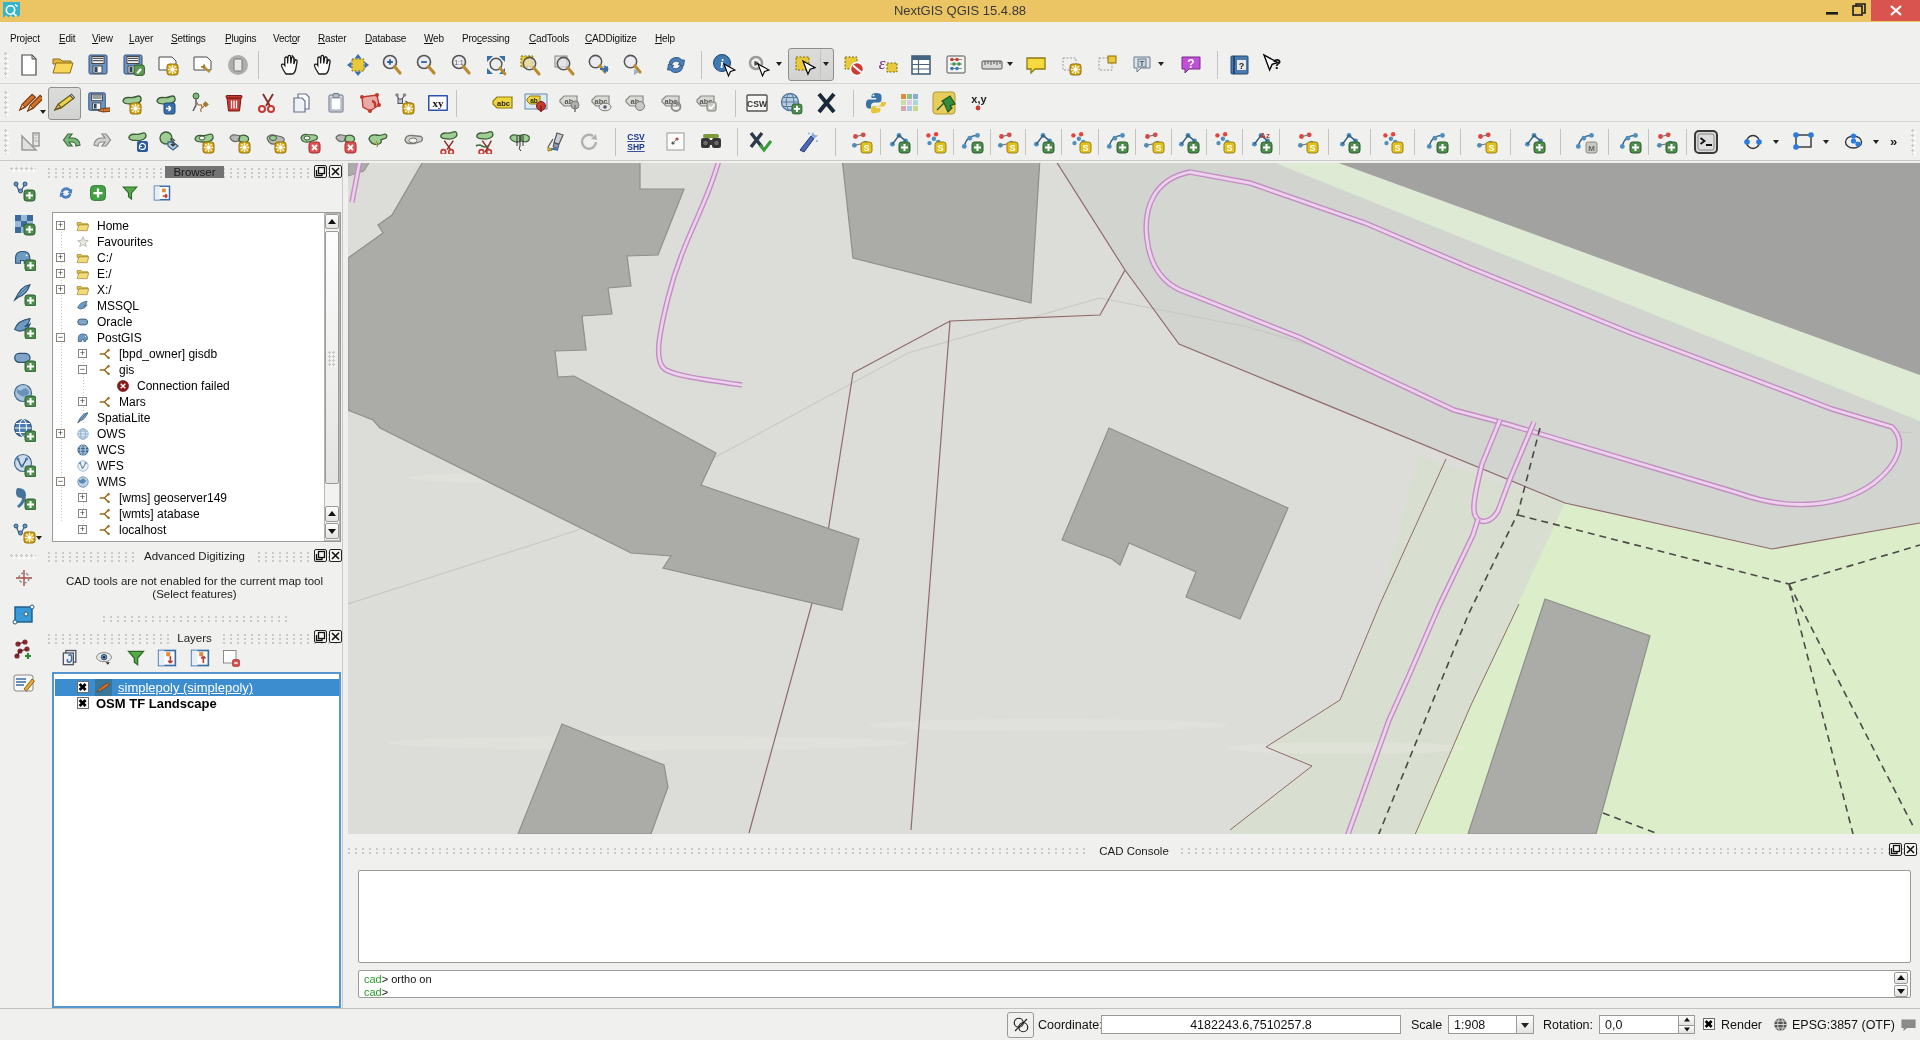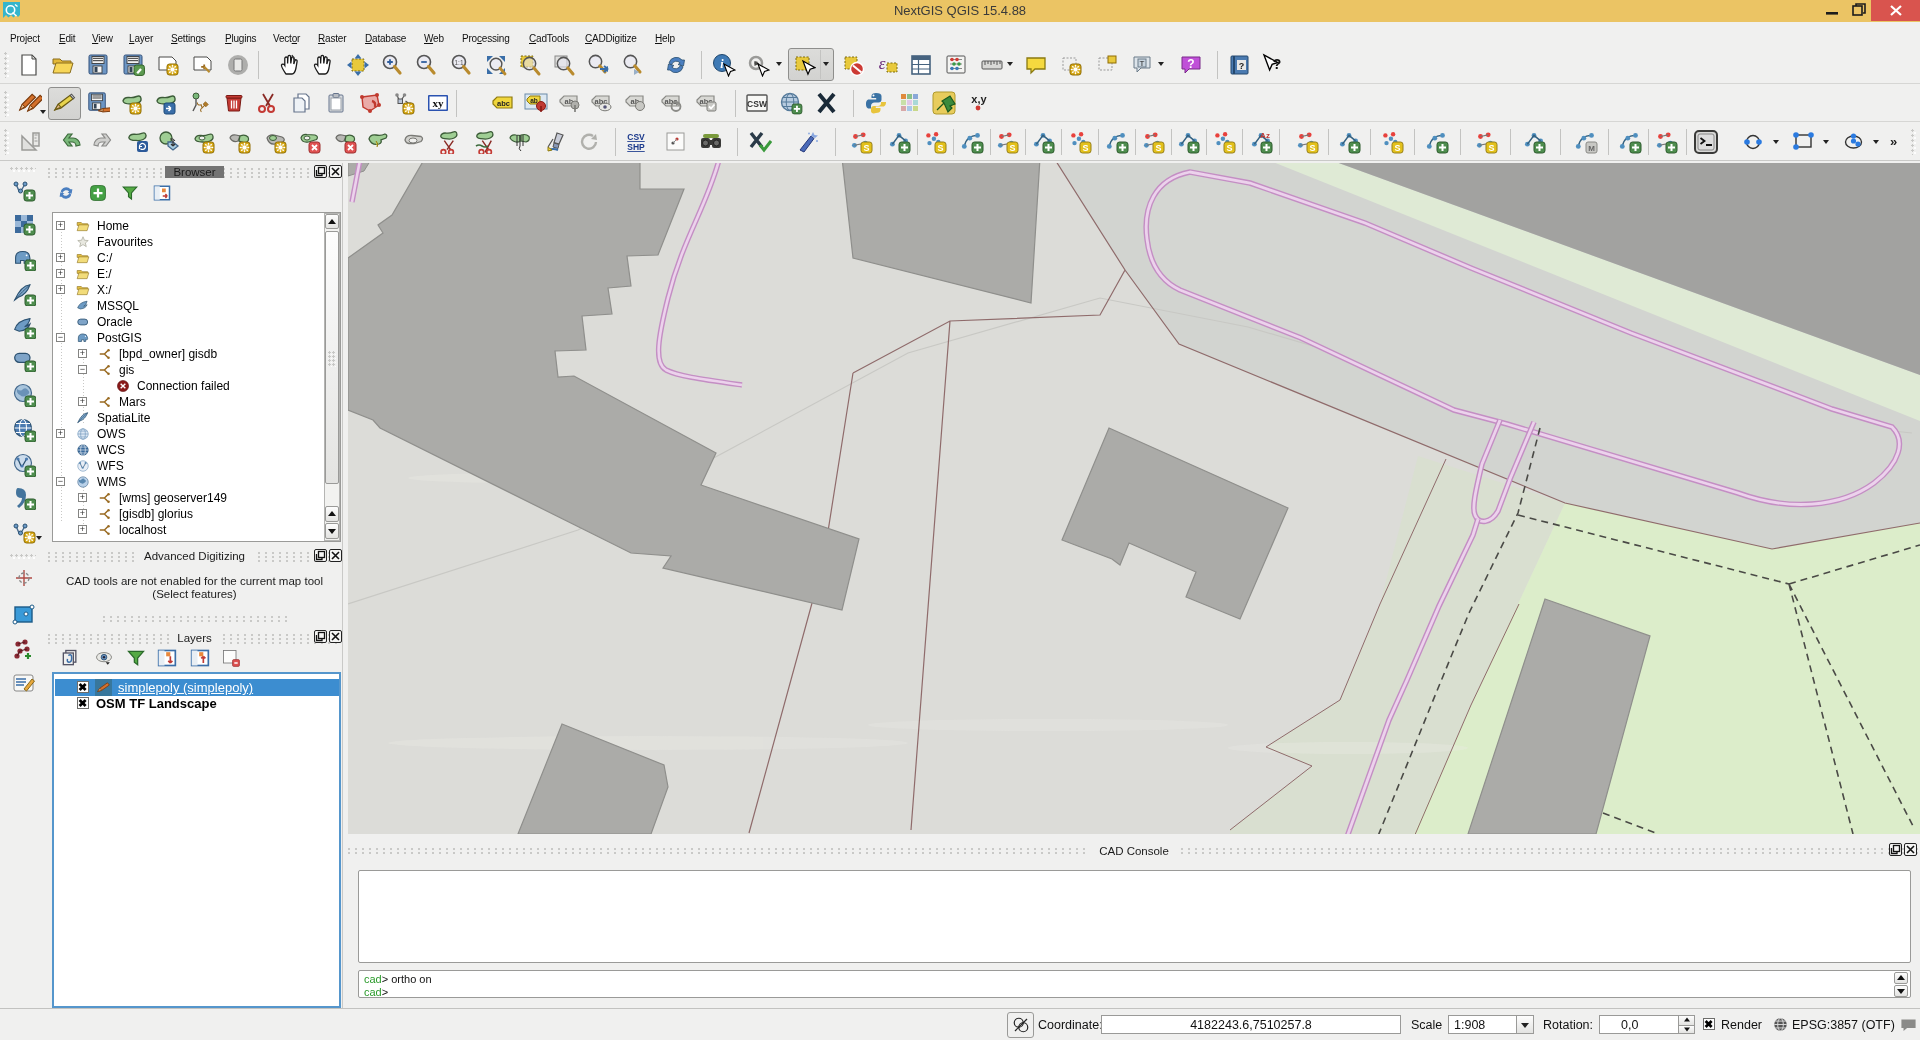--- a/index.html
+++ b/index.html
@@ -1116,21 +1116,21 @@
       <circle cx="18" cy="5.5" r="2.2" fill="#9a6b22"></circle>
       <circle cx="18" cy="18.5" r="2.2" fill="#9a6b22"></circle>
     </svg>
     <div class="trow" style="left:71px;top:328px">[wms] geoserver149</div>
     <div class="exp" style="left:30px;top:346px">+</div>
     <svg class="abs" style="left:50px;top:344px" width="14" height="14" viewBox="0 0 24 24">
       <path d="M3 12 h8 M11 12 l6-6 M11 12 l6 6" stroke="#9a6b22" stroke-width="2.6" fill="none"></path>
       <circle cx="18" cy="5.5" r="2.2" fill="#9a6b22"></circle>
       <circle cx="18" cy="18.5" r="2.2" fill="#9a6b22"></circle>
     </svg>
-    <div class="trow" style="left:71px;top:344px">[gisdb] glorius</div>
+    <div class="trow" style="left:71px;top:344px">[wmts] atabase</div>
     <div class="exp" style="left:30px;top:362px">+</div>
     <svg class="abs" style="left:50px;top:360px" width="14" height="14" viewBox="0 0 24 24">
       <path d="M3 12 h8 M11 12 l6-6 M11 12 l6 6" stroke="#9a6b22" stroke-width="2.6" fill="none"></path>
       <circle cx="18" cy="5.5" r="2.2" fill="#9a6b22"></circle>
       <circle cx="18" cy="18.5" r="2.2" fill="#9a6b22"></circle>
     </svg>
     <div class="trow" style="left:71px;top:360px">localhost</div>
   </div>
 <div class="dock" style="left:48px;top:545px;width:293px;height:80px">
     <div class="dtitle dots" style="top:7px;height:10px"></div>
@@ -1262,21 +1262,21 @@
       <circle cx="15" cy="15" r="6" fill="none" stroke="#222" stroke-width="1.6"></circle>
       <path d="M4 20 L20 4" stroke="#222" stroke-width="1.6"></path>
     </svg>
     <div class="lbl" style="left:1038px">Coordinate:</div>
     <div class="field" style="left:1101px;top:6px;width:300px;height:19px;text-align:center;line-height:18px">4182243.6,7510257.8</div>
     <div class="lbl" style="left:1411px">Scale</div>
     <div class="field" style="left:1448px;top:6px;width:86px;height:19px;line-height:18px"><span style="margin-left:5px">1:908</span><span style="position:absolute;right:0;top:0;width:17px;height:17px;background:linear-gradient(#fdfdfd,#e3e3e1);border-left:1px solid #9a9a98">
         <span class="arr-d" style="border-left-width:4px;border-right-width:4px;border-top-color:#222"></span>
       </span></div>
     <div class="lbl" style="left:1543px">Rotation:</div>
-    <div class="field" style="left:1599px;top:6px;width:96px;height:19px;line-height:18px"><span style="margin-left:21px">0,0</span><span style="position:absolute;right:0;top:0;width:16px;height:8.5px;background:linear-gradient(#fdfdfd,#e3e3e1);border-left:1px solid #9a9a98">
+    <div class="field" style="left:1599px;top:6px;width:96px;height:19px;line-height:18px"><span style="margin-left:5px">0,0</span><span style="position:absolute;right:0;top:0;width:16px;height:8.5px;background:linear-gradient(#fdfdfd,#e3e3e1);border-left:1px solid #9a9a98">
         <span class="arr-u" style="border-left-width:3.5px;border-right-width:3.5px;border-bottom-width:4px"></span>
       </span><span style="position:absolute;right:0;bottom:0;width:16px;height:8.5px;background:linear-gradient(#fdfdfd,#e3e3e1);border-left:1px solid #9a9a98;border-top:1px solid #9a9a98">
         <span class="arr-d" style="border-left-width:3.5px;border-right-width:3.5px;border-top-width:4px"></span>
       </span></div>
     <div class="cbx" style="left:1703px;top:9px"></div>
     <div class="lbl" style="left:1721px">Render</div>
     <svg class="abs" style="left:1773px;top:8px" width="15" height="15" viewBox="0 0 24 24">
       <circle cx="12" cy="12" r="10" fill="#555"></circle>
       <ellipse cx="12" cy="12" rx="4.5" ry="10" fill="none" stroke="#ddd" stroke-width="1.5"></ellipse>
       <path d="M2 12 h20 M3.5 6.5 h17 M3.5 17.5 h17" stroke="#ddd" stroke-width="1.5"></path>

